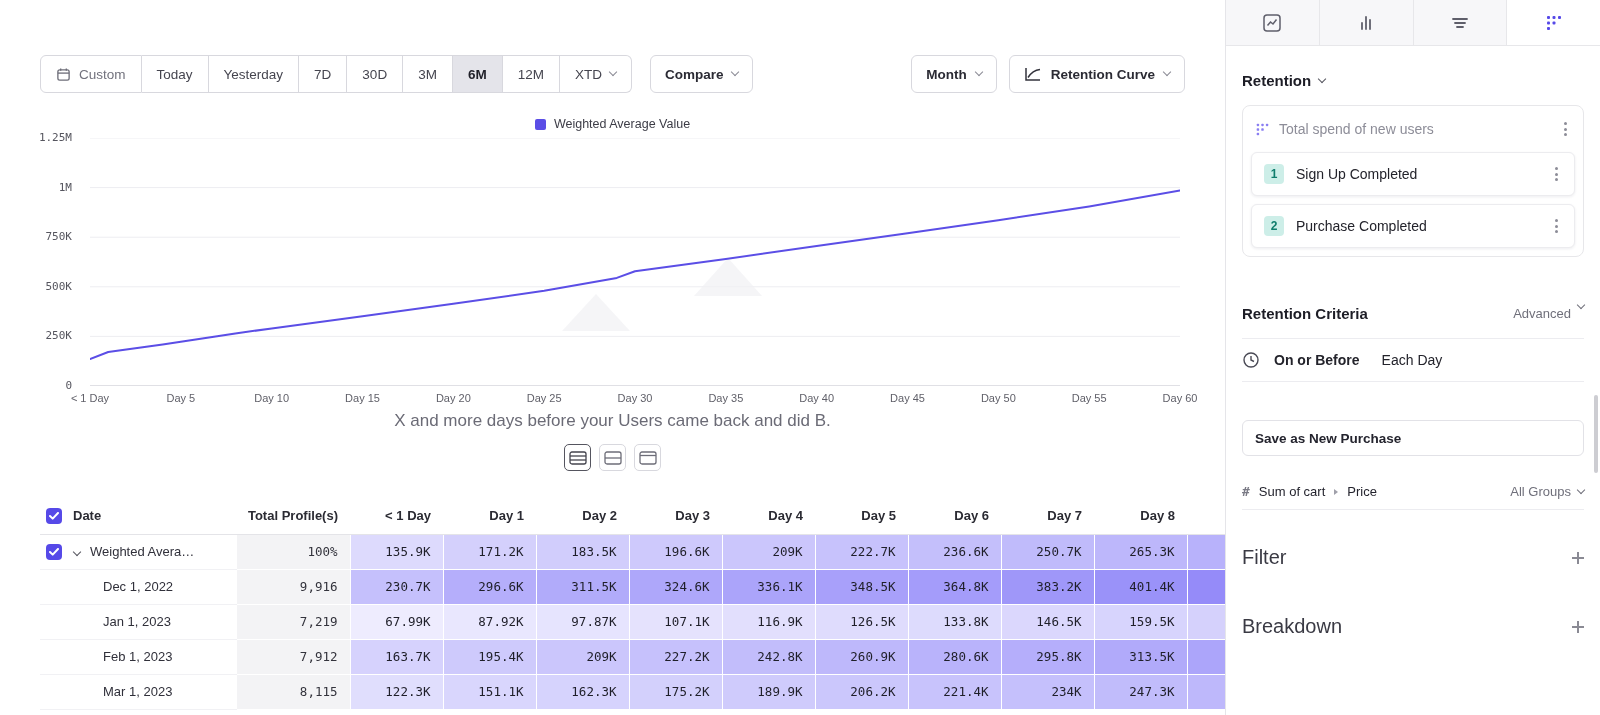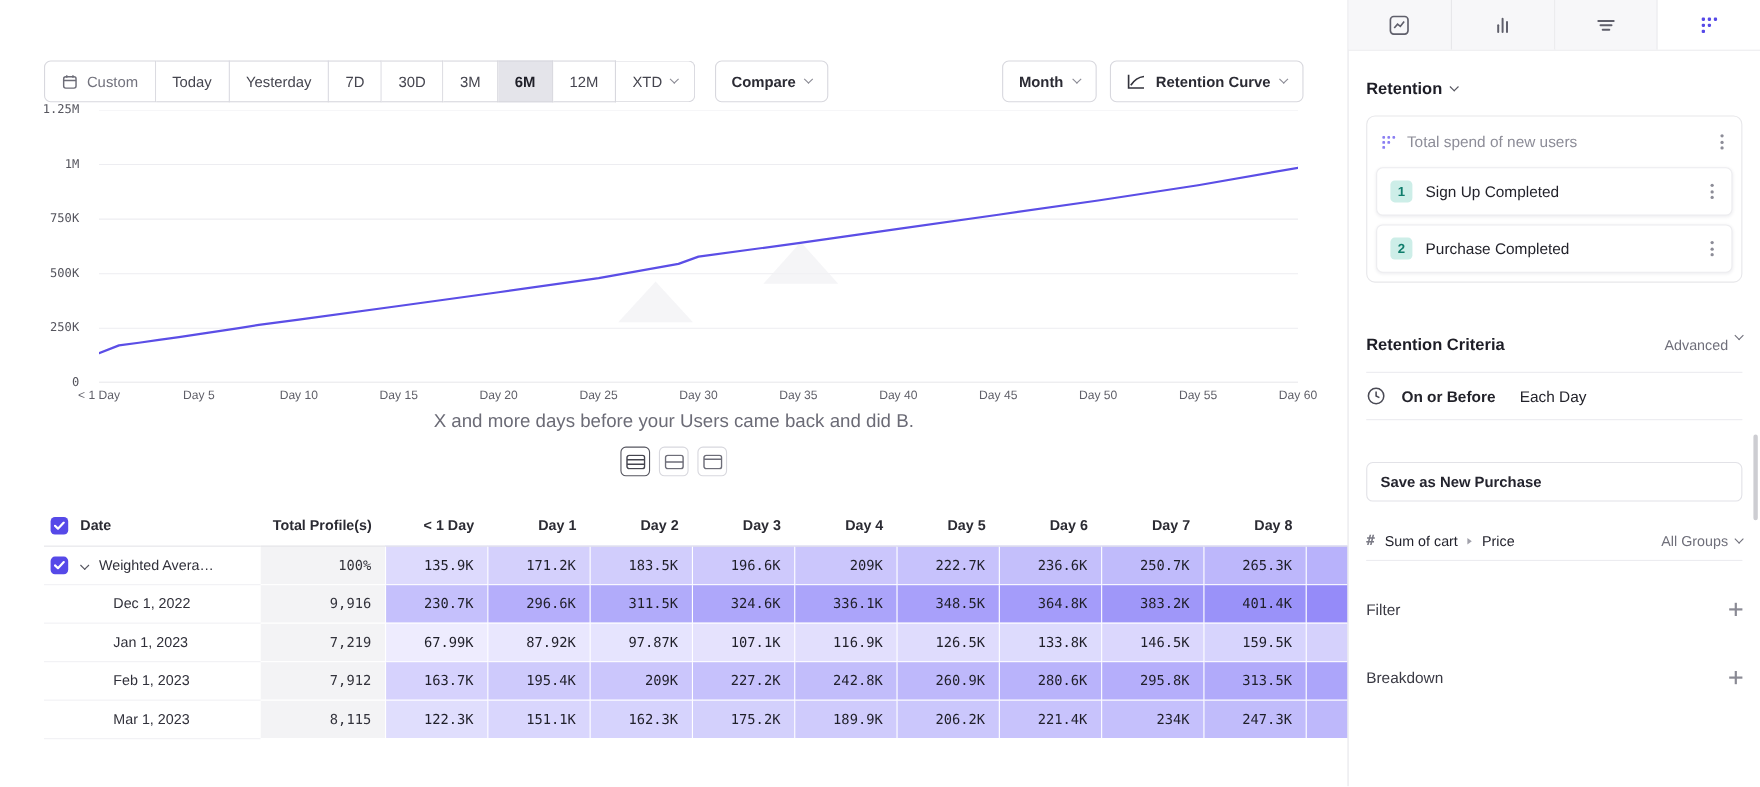--- a/index.html
+++ b/index.html
@@ -96,21 +96,21 @@
   .crit-row .window { font-size:14px; color:#23232b; margin-left:8px; }
   .save-btn { margin-top:38px; width:100%; height:36px; border:1px solid #e2e2e7; border-radius:6px;
     display:flex; align-items:center; padding:0 12px; font-size:13.5px; font-weight:600; color:#24242e; background:#fff; }
   .measure-row { margin-top:18px; height:36px; display:flex; align-items:center; gap:9px;
     border-bottom:1px solid #ececf0; cursor:pointer; }
   .hash { font-family:"DejaVu Sans Mono",monospace; font-size:13px; font-weight:700; color:#7a7a85; }
   .m-ev { font-size:13px; font-weight:500; color:#24242e; }
   .tri-right { width:0; height:0; border-left:4px solid #a0a0aa; border-top:3px solid transparent; border-bottom:3px solid transparent; }
   .m-groups { font-size:13px; color:#6f6f7a; display:flex; align-items:center; gap:7px; }
   .sb-row { display:flex; align-items:center; justify-content:space-between; cursor:pointer; }
-  .sb-row .lbl { font-size:14px; font-weight:500; color:#3a3a44; }
+  .sb-row .lbl { font-size:20px; font-weight:500; color:#3a3a44; }
   .filter-row { margin-top:36px; }
   .breakdown-row { margin-top:46px; }
   .plus { width:12px; height:12px; position:relative; }
   .plus::before { content:""; position:absolute; left:0; top:5px; width:12px; height:2px; background:#8a8a94; }
   .plus::after { content:""; position:absolute; left:5px; top:0; width:2px; height:12px; background:#8a8a94; }
   .scroll-thumb { position:absolute; right:2px; top:395px; width:4px; height:78px; border-radius:2px; background:#cdcdd2; }
 </style>
 </head>
 <body>
 
@@ -167,20 +167,24 @@
       <button class="btn">
         <svg width="18" height="16" viewBox="0 0 18 16" fill="none" stroke="#33333c" stroke-width="1.5">
             <polyline points="2,2 2,14 16,14"></polyline>
             <path d="M4 11.5 C7.5 6,11.5 4,16 3.5"></path>
           </svg>
         <span>Retention Curve</span>
         <span class="chev small" style="color:#8a8a94"></span>
       </button>
     </div>
 
+    <div class="legend">
+      <span class="swatch" id="legend-swatch" style="background: rgb(91, 78, 230);"></span>
+      <span>Weighted Average Value</span>
+    </div>
 
     <div class="chart-wrap">
       <div class="y-labels" id="y-labels">
           <div style="top: 241px;">0</div>
           <div style="top: 191.4px;">250K</div>
           <div style="top: 141.8px;">500K</div>
           <div style="top: 92.2px;">750K</div>
           <div style="top: 42.6px;">1M</div>
           <div style="top: -7px;">1.25M</div>
         </div>

